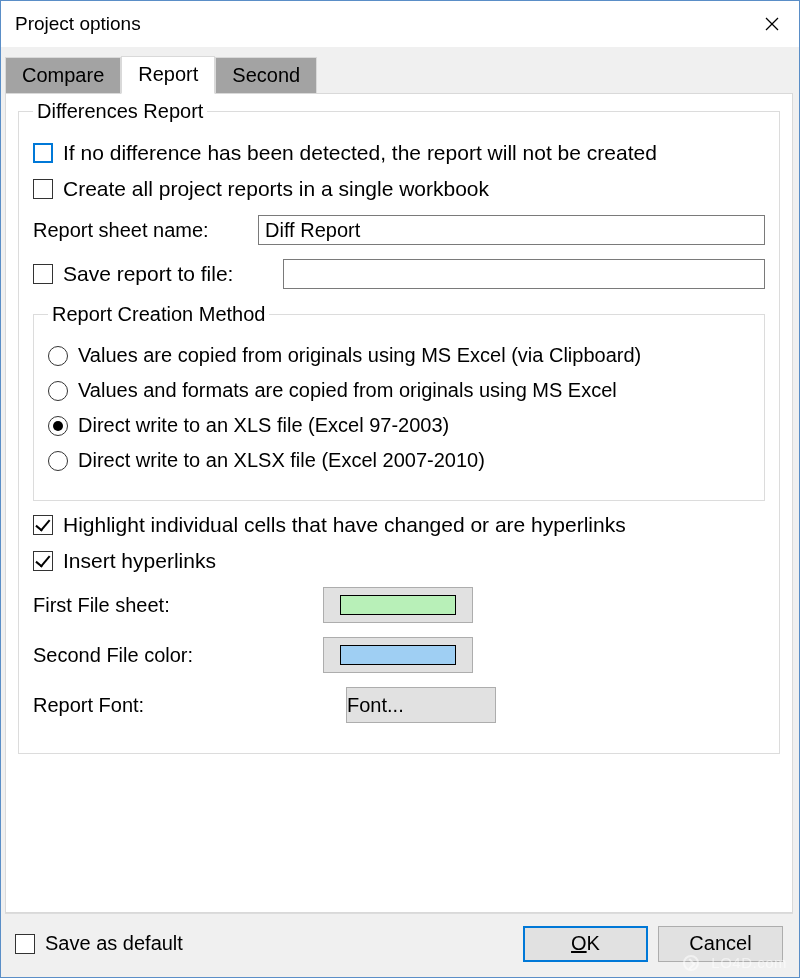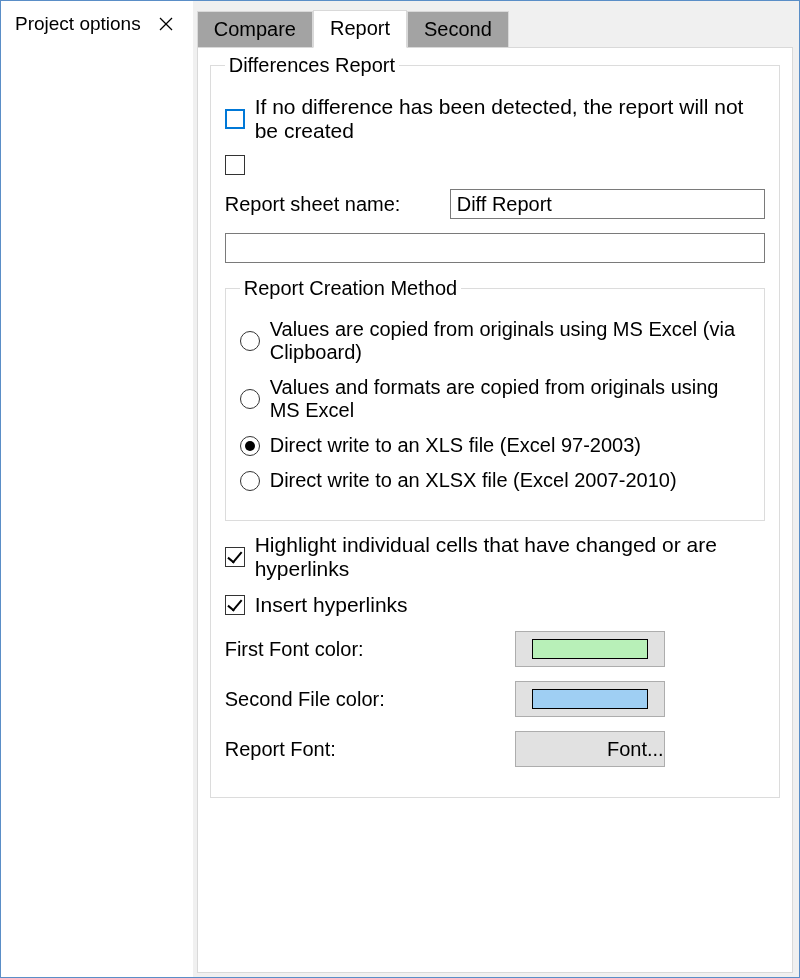--- a/index.html
+++ b/index.html
@@ -13,21 +13,21 @@
       width: 800px;
       height: 978px;
       overflow: hidden;
     }
     .window {
       width: 800px;
       height: 978px;
       border: 1px solid #5a8ec7;
       background: #ffffff;
       display: flex;
-      flex-direction: row;
+      flex-direction: column;
       position: relative;
     }
     .titlebar {
       height: 46px;
       display: flex;
       align-items: center;
       padding: 0 2px 0 14px;
       background: #ffffff;
       border-bottom: 0px solid #e5e5e5;
     }
@@ -192,21 +192,22 @@
     }
     .font-btn {
       width: 150px;
       height: 36px;
       background: #e1e1e1;
       border: 1px solid #adadad;
       font-size: 20px;
       cursor: pointer;
       display: flex;
       align-items: center;
-      justify-content: flex-end;
+      justify-content: flex-start;
+      margin-left: 23px;
     }
     .color-row {
       display: flex;
       align-items: center;
       margin: 14px 0;
     }
     .color-label {
       width: 290px;
       font-size: 20px;
     }
@@ -298,28 +299,33 @@
       <fieldset class="group">
         <legend>Differences Report</legend>
 
         <div class="row">
           <span class="checkbox highlighted"></span>
           <span class="label">If no difference has been detected, the report will not be created</span>
         </div>
 
         <div class="row">
           <span class="checkbox"></span>
+          <span class="label">Create all project reports in a single workbook</span>
         </div>
 
         <div class="field-row">
           <span class="field-label">Report sheet name:</span>
           <input class="textfield" style="flex: 1 1 0%;" value="Diff Report">
         </div>
 
         <div class="field-row">
+          <span style="display:flex;align-items:center;width:250px">
+            <span class="checkbox"></span>
+            <span class="label">Save report to file:</span>
+          </span>
           <input class="textfield" style="flex: 1 1 0%;" value="">
         </div>
 
         <fieldset class="group" style="margin-top:8px">
           <legend>Report Creation Method</legend>
 
           <div class="radio-row">
             <span class="radio"></span>
             <span>Values are copied from originals using MS Excel (via Clipboard)</span>
           </div>
@@ -341,21 +347,21 @@
           <span class="checkbox checked"></span>
           <span class="label">Highlight individual cells that have changed or are hyperlinks</span>
         </div>
 
         <div class="row">
           <span class="checkbox checked"></span>
           <span class="label">Insert hyperlinks</span>
         </div>
 
         <div class="color-row">
-          <span class="color-label">First Font color:</span>
+          <span class="color-label">First File sheet:</span>
           <div class="color-swatch-btn">
             <div class="color-swatch-inner" style="background:#b8f0b8"></div>
           </div>
         </div>
 
         <div class="color-row">
           <span class="color-label">Second File color:</span>
           <div class="color-swatch-btn">
             <div class="color-swatch-inner" style="background:#9fcff3"></div>
           </div>
@@ -364,19 +370,31 @@
         <div class="color-row">
           <span class="color-label">Report Font:</span>
           <div class="font-btn">
             <span>Font...</span>
           </div>
         </div>
 
       </fieldset>
     </div>
 
+    <div class="bottom-bar">
+      <div class="bottom-left">
+        <span class="checkbox"></span>
+        <span>Save as default</span>
+      </div>
+      <div class="btn primary">
+        <span><span></span><span class="mnemonic">O</span><span>K</span></span>
+      </div>
+      <div class="btn">
+        <span>Cancel</span>
+      </div>
+    </div>
   </div>
 
   <div class="watermark">
     <span class="watermark-icon"></span>
     <span>LO4D.com</span>
   </div>
 </div>
 
 </body></html>

